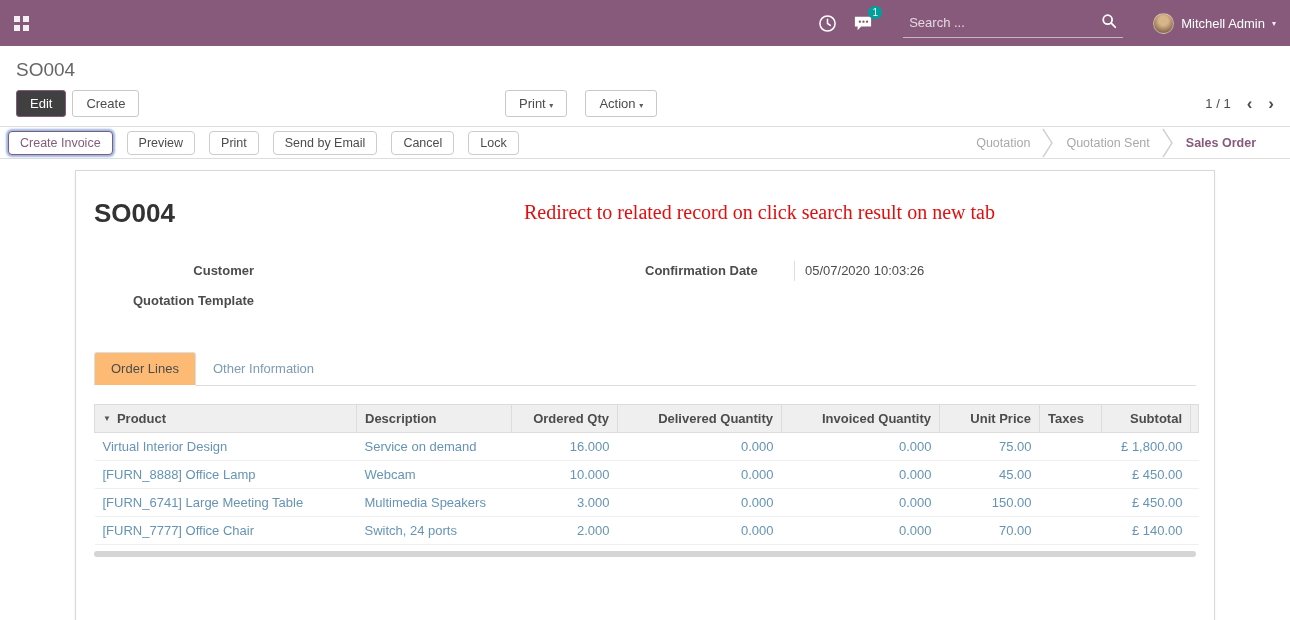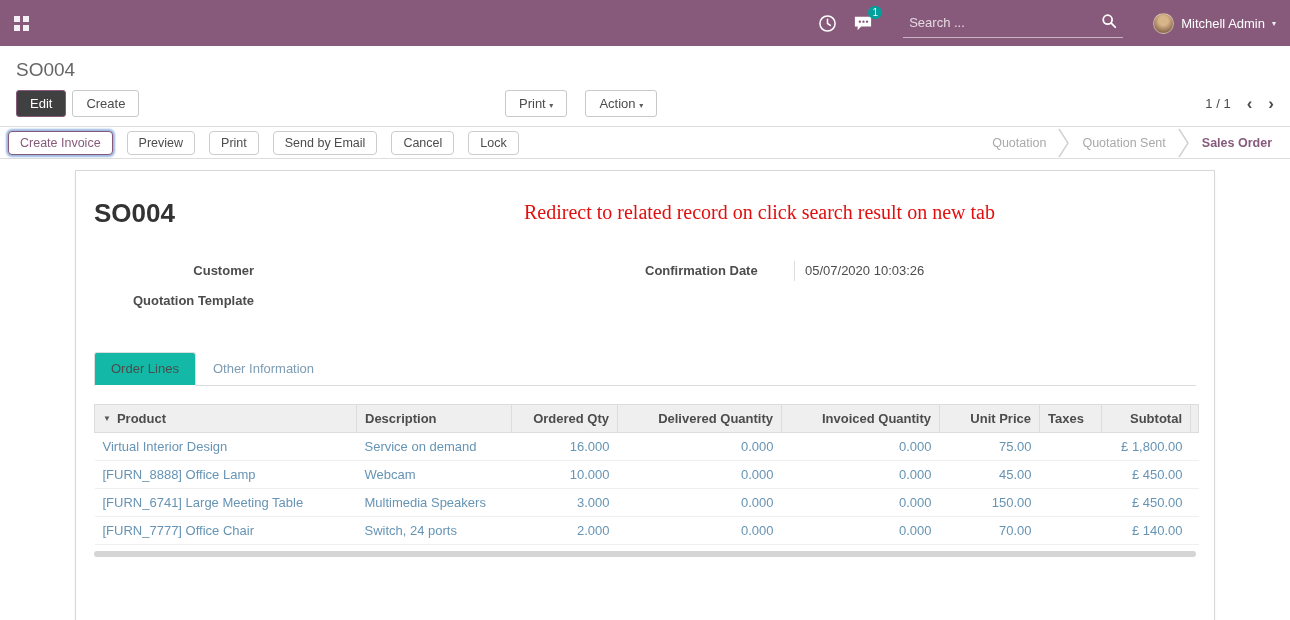--- a/index.html
+++ b/index.html
@@ -54,21 +54,21 @@
     border-bottom:1px solid #dedede; background:#fff; padding:4px 0 4px 8px; height:33px;
   }
   .sb-btn {
     font-family:inherit; font-size:12.5px; padding:4px 11px; border:1px solid #ccc;
     background:#fff; border-radius:4px; color:#4c4c4c; margin-right:14px; cursor:pointer;
   }
   .sb-btn.primary {
     color:#875A7B; border-color:#875A7B;
     box-shadow:0 0 2px 2px rgba(120,160,215,.75);
   }
-  .states { margin-left:auto; display:flex; align-items:center; height:100%; padding-right:6px; }
+  .states { margin-left:auto; display:flex; align-items:center; height:100%; padding-right:22px; }
   .state { padding:0 12px; font-size:12.5px; color:#a9a9a9; cursor:pointer; white-space:nowrap; }
   .state.active { color:#875A7B; font-weight:bold; }
   .state-sep { display:flex; align-items:center; }
   
   .sheet {
     width:1140px; margin:11px auto 0; background:#fff; border:1px solid #d8d8d8;
     box-shadow:0 1px 3px rgba(0,0,0,.06); padding:26px 18px 20px; min-height:470px;
   }
   .sheet-head { position:relative; margin-bottom:30px; height:34px; }
   .sheet-title { font-size:26px; font-weight:bold; color:#333; margin:0; line-height:32px; }
@@ -86,21 +86,21 @@
   .addr { color:#6694b5; line-height:19px; cursor:pointer; }
   .fgroup-left .fvalue { padding-left:0; }
   .qtpl-row { margin-top:10px; }
   
   .tabs { display:flex; border-bottom:1px solid #ddd; margin-top:34px; }
   .tab {
     padding:8px 16px 9px; font-size:13px; color:#7c9cb3; cursor:pointer;
     position:relative; top:1px; border:1px solid transparent;
   }
   .tab.active {
-    background:#14b8a6; border-color:#ddd; border-bottom-color:#fff;
+    background:#fdba74; border-color:#ddd; border-bottom-color:#fff;
     border-radius:3px 3px 0 0; color:#4c4c4c;
   }
   
   table.olines { width:100%; border-collapse:collapse; table-layout:fixed; margin-top:18px; font-size:13px; }
   table.olines th {
     background:#efefef; border:1px solid #dcdcdc; font-weight:bold; color:#4c4c4c;
     padding:6px 8px; text-align:left; white-space:nowrap; overflow:hidden; cursor:pointer;
   }
   table.olines th.num, table.olines td.num { text-align:right; }
   table.olines td {

